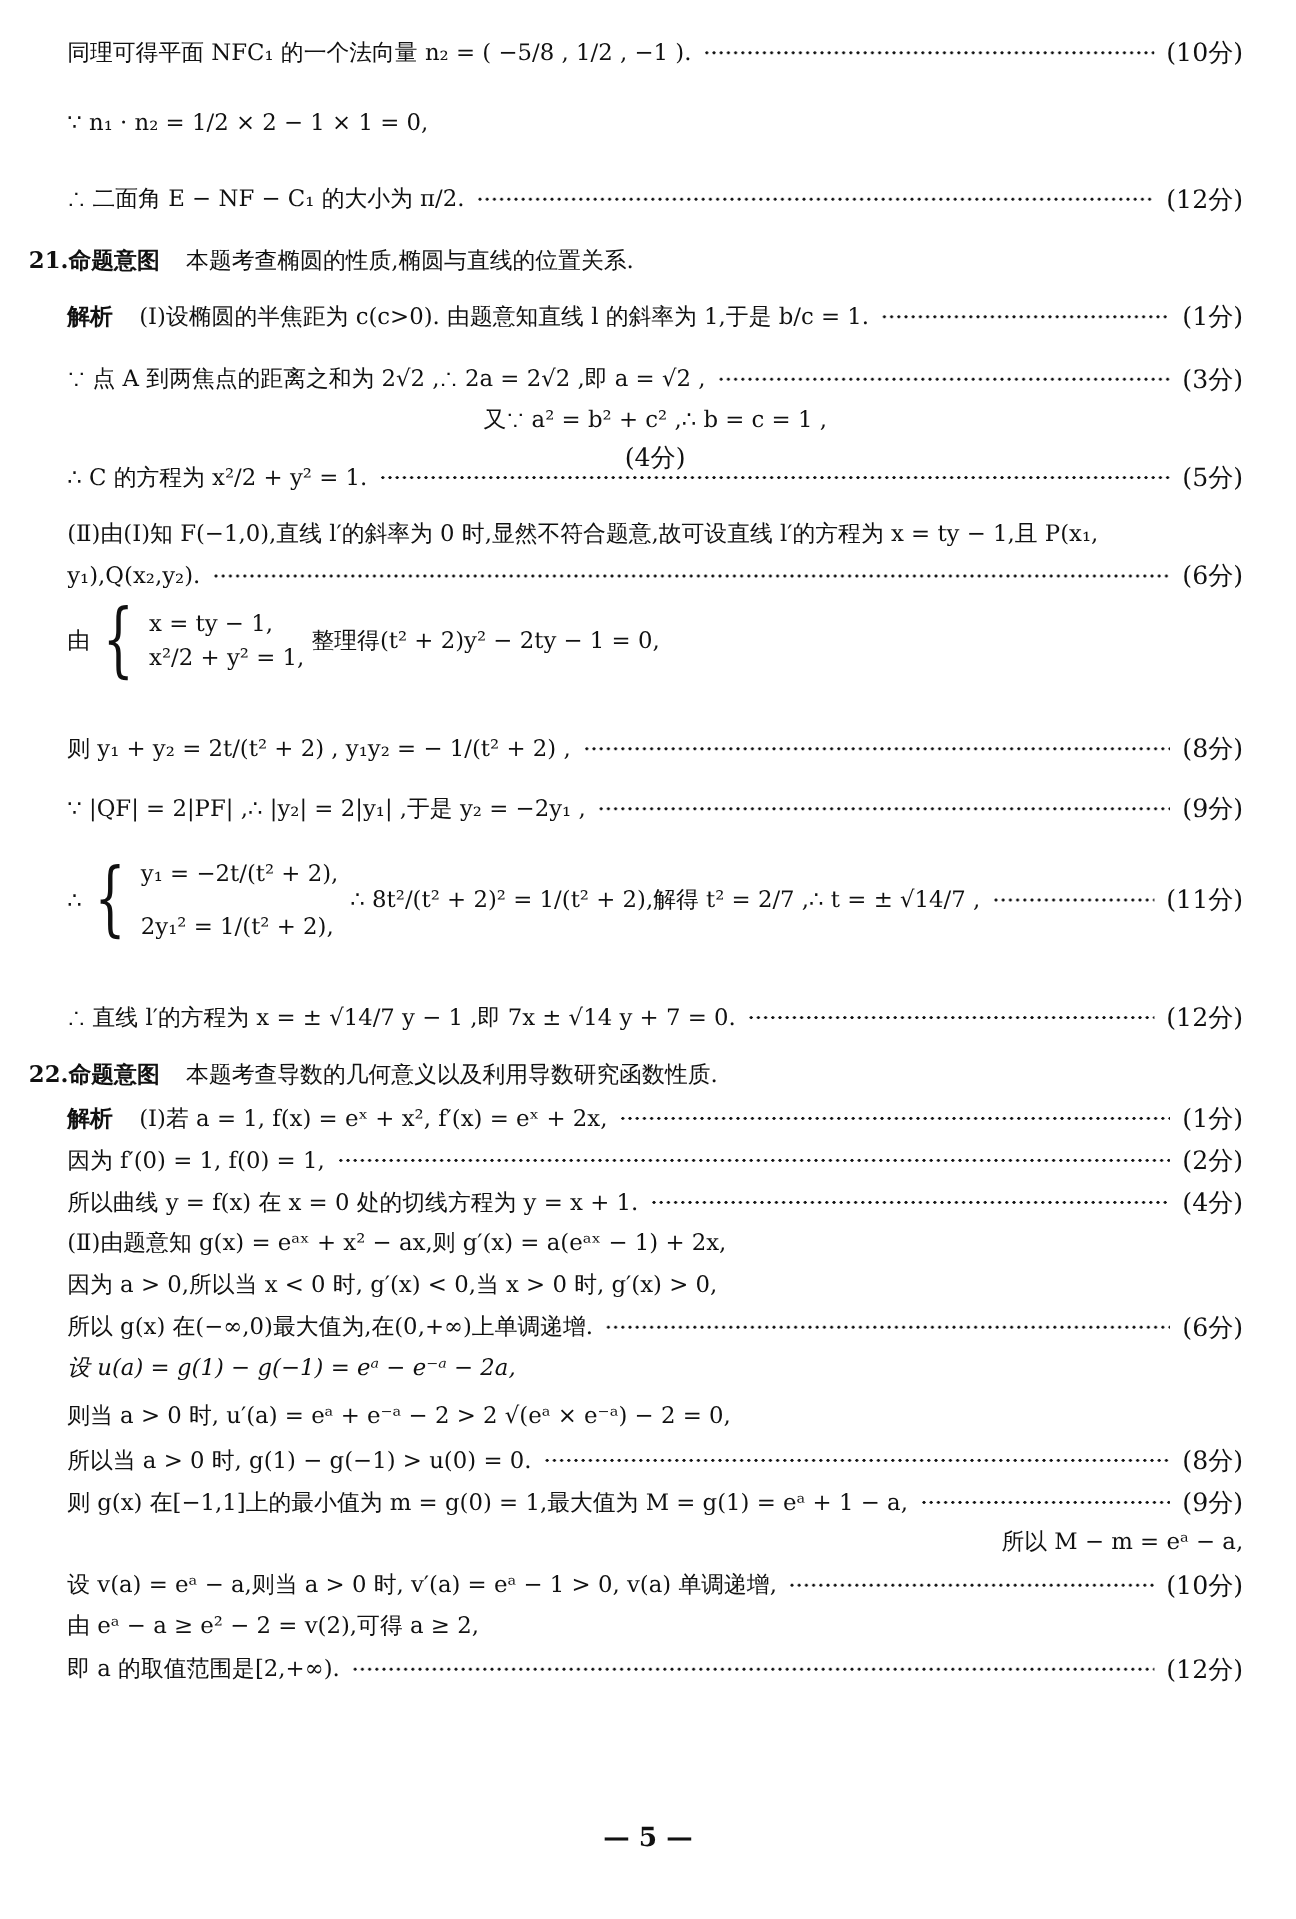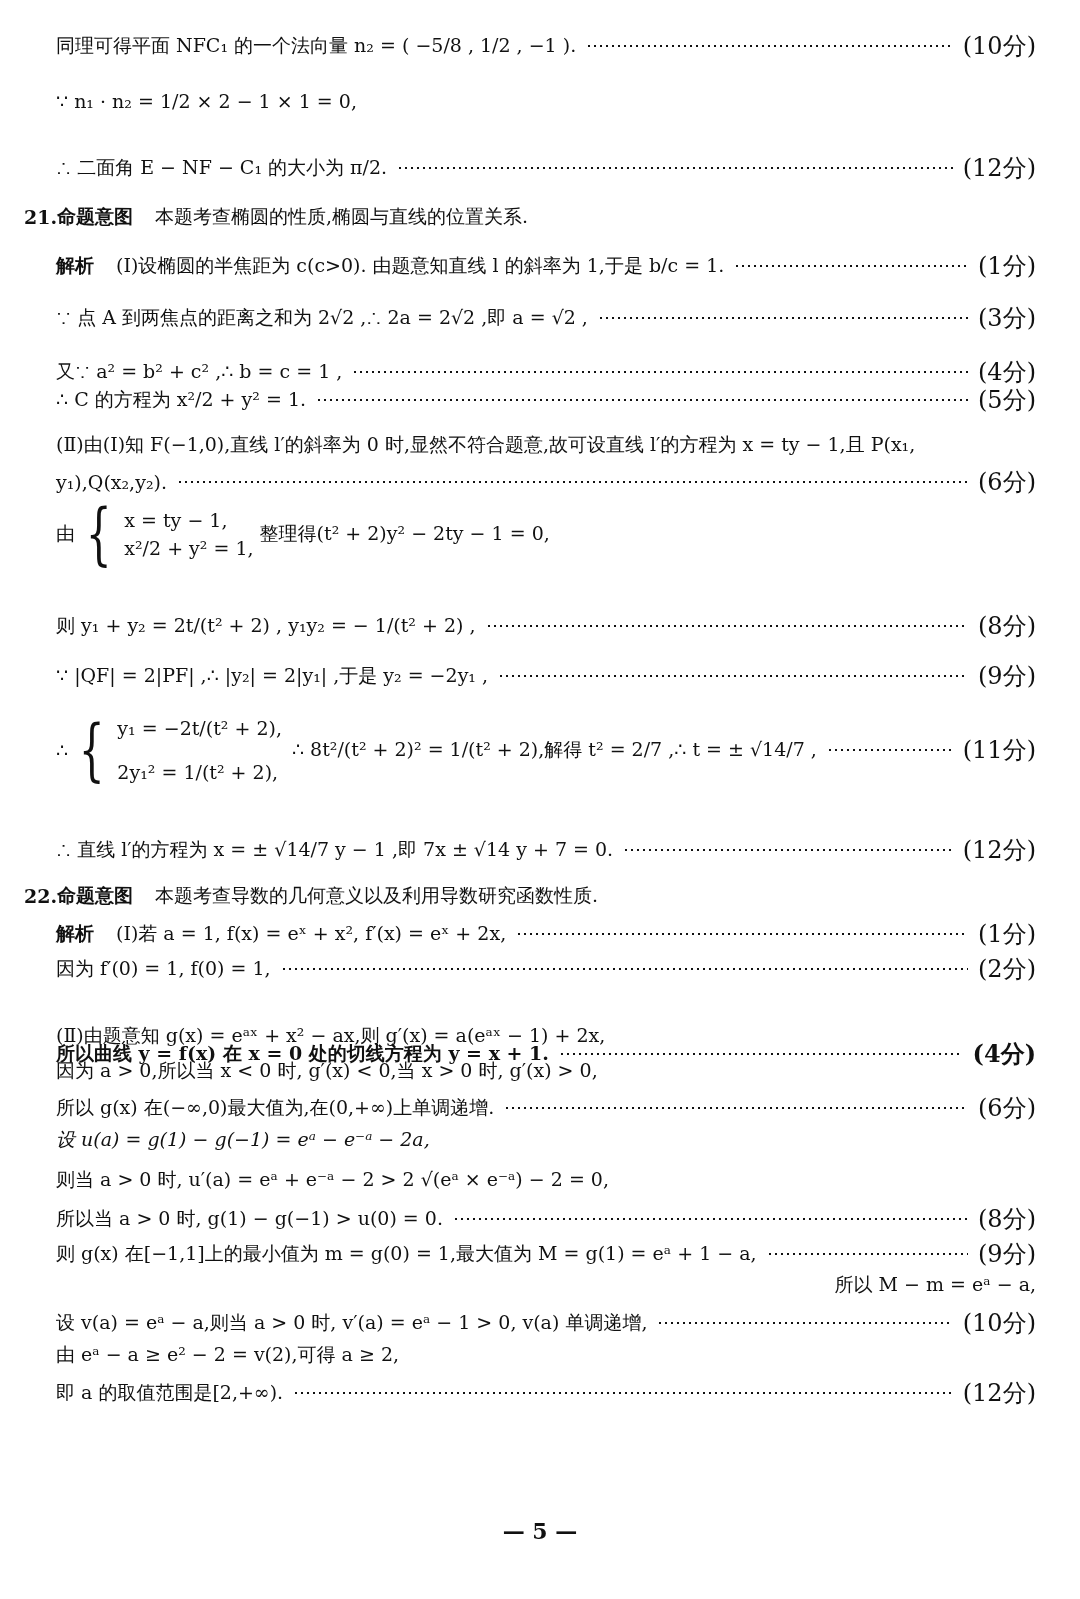--- a/index.html
+++ b/index.html
@@ -12,21 +12,21 @@
     position:absolute; left:56px; right:44px;
     display:flex; align-items:center; white-space:nowrap;
   }
   .line.indent0 { left:24px; }
   .txt { flex:0 0 auto; }
   .dots {
     flex:1 1 auto; margin:0 10px; height:4px;
     background-image: radial-gradient(circle, #111 1.2px, transparent 1.4px);
     background-size:6px 4px; background-repeat:repeat-x; background-position:left center;
   }
-  .score { flex:0 0 auto; font-size:24px; }
+  .score { flex:0 0 auto; font-size:21px; }
   .label { font-weight:bold; margin-right:22px; }
   .num { font-weight:bold; }
   .brace-block { position:absolute; left:56px; display:flex; align-items:center; }
   .brace { font-size:68px; font-weight:200; line-height:1; margin:0 4px 0 2px; transform:scaleX(0.6); }
   .brace-lines { display:flex; flex-direction:column; gap:6px; }
   .footer { position:absolute; left:0; right:0; top:1518px; text-align:center; font-size:22px; font-weight:bold; }
 </style>
 </head>
 <body>
 
@@ -54,21 +54,21 @@
   <span class="label">解析</span>
   <span class="txt">(Ⅰ)设椭圆的半焦距为 c(c&gt;0). 由题意知直线 l 的斜率为 1,于是 b/c = 1.</span>
   <span class="dots"></span>
   <span class="score">(1分)</span>
 </div>
 <div class="line" style="top:302px;">
   <span class="txt">∵ 点 A 到两焦点的距离之和为 2√2 ,∴ 2a = 2√2 ,即 a = √2 ,</span>
   <span class="dots"></span>
   <span class="score">(3分)</span>
 </div>
-<div class="line" style="top:356px;">
+<div class="line" style="top:337px;flex-direction:column;">
   <span class="txt">又∵ a² = b² + c² ,∴ b = c = 1 ,</span>
   <span class="dots"></span>
   <span class="score">(4分)</span>
 </div>
 <div class="line" style="top:384px;">
   <span class="txt">∴ C 的方程为 x²/2 + y² = 1.</span>
   <span class="dots"></span>
   <span class="score">(5分)</span>
 </div>
 <div class="line" style="top:432px;">
@@ -129,21 +129,21 @@
   <span class="label">解析</span>
   <span class="txt">(Ⅰ)若 a = 1, f(x) = eˣ + x², f′(x) = eˣ + 2x,</span>
   <span class="dots"></span>
   <span class="score">(1分)</span>
 </div>
 <div class="line" style="top:953px;text-align:right;">
   <span class="txt">因为 f′(0) = 1, f(0) = 1,</span>
   <span class="dots"></span>
   <span class="score">(2分)</span>
 </div>
-<div class="line" style="top:1038px;font-weight:bold;">
+<div class="line" style="top:988px;">
   <span class="txt">所以曲线 y = f(x) 在 x = 0 处的切线方程为 y = x + 1.</span>
   <span class="dots"></span>
   <span class="score">(4分)</span>
 </div>
 <div class="line" style="top:1023px;">
   <span class="txt">(Ⅱ)由题意知 g(x) = eᵃˣ + x² − ax,则 g′(x) = a(eᵃˣ − 1) + 2x,</span>
 </div>
 <div class="line" style="top:1058px;">
   <span class="txt">因为 a &gt; 0,所以当 x &lt; 0 时, g′(x) &lt; 0,当 x &gt; 0 时, g′(x) &gt; 0,</span>
 </div>

